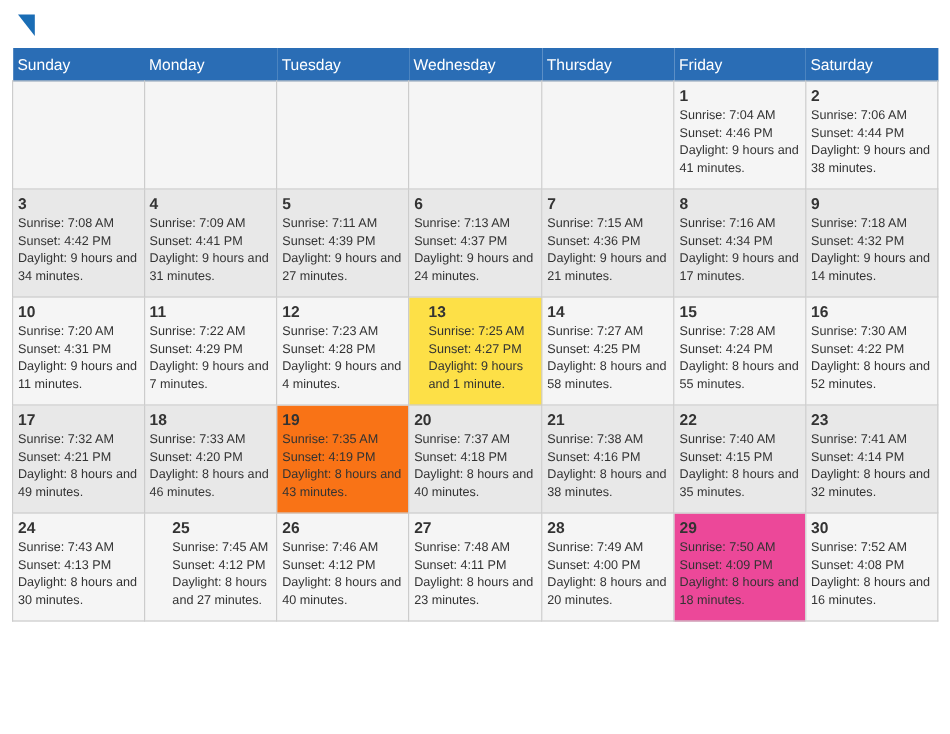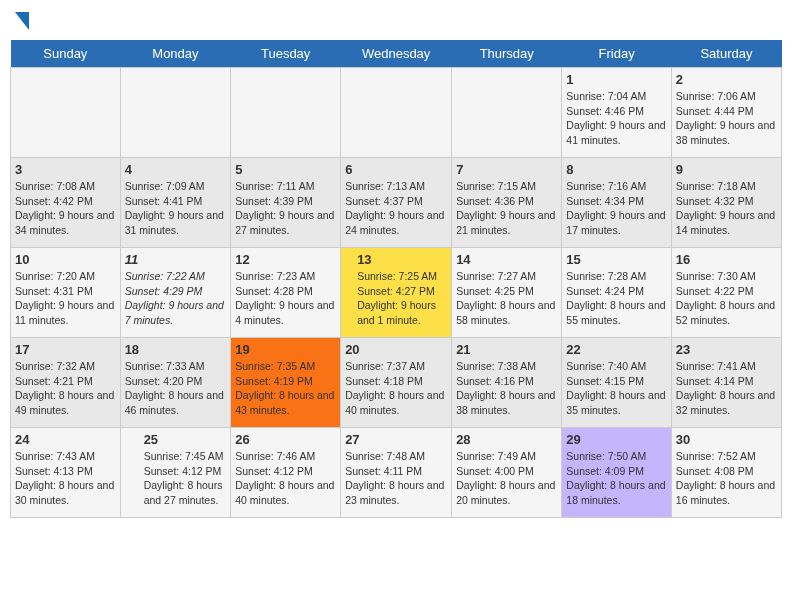--- a/index.html
+++ b/index.html
@@ -40,21 +40,21 @@
     }
     .calendar {
       width: 100%;
       border-collapse: collapse;
       font-size: 11px;
     }
     .calendar thead th {
       background: #2a6db5;
       color: #fff;
       padding: 6px 4px;
-      text-align: center;
+      text-align: left;
       font-size: 13px;
       font-weight: normal;
     }
     .calendar tbody td {
       border: 1px solid #ccc;
       vertical-align: top;
       padding: 4px;
       width: 113px;
       height: 90px;
       background: #fff;
@@ -162,21 +162,21 @@
         <td style="background: rgb(232, 232, 232);">
           <span class="day-num">9</span>
           <div class="day-info"><span>Sunrise: 7:18 AM</span><br><span>Sunset: 4:32 PM</span><br><span>Daylight: 9 hours and 14 minutes.</span></div>
         </td>
       </tr>
       <tr>
         <td style="background: rgb(245, 245, 245);">
           <span class="day-num">10</span>
           <div class="day-info"><span>Sunrise: 7:20 AM</span><br><span>Sunset: 4:31 PM</span><br><span>Daylight: 9 hours and 11 minutes.</span></div>
         </td>
-        <td style="background: rgb(245, 245, 245); font-style: italic;">
+        <td style="background: rgb(245, 245, 245);">
           <span class="day-num">11</span>
           <div class="day-info"><span>Sunrise: 7:22 AM</span><br><span>Sunset: 4:29 PM</span><br><span>Daylight: 9 hours and 7 minutes.</span></div>
         </td>
         <td style="background: rgb(245, 245, 245);">
           <span class="day-num">12</span>
           <div class="day-info"><span>Sunrise: 7:23 AM</span><br><span>Sunset: 4:28 PM</span><br><span>Daylight: 9 hours and 4 minutes.</span></div>
         </td>
         <td style="background: #fde047; padding-left: 16px;">
           <span class="day-num">13</span>
           <div class="day-info"><span>Sunrise: 7:25 AM</span><br><span>Sunset: 4:27 PM</span><br><span>Daylight: 9 hours and 1 minute.</span></div>
@@ -238,21 +238,21 @@
           <div class="day-info"><span>Sunrise: 7:46 AM</span><br><span>Sunset: 4:12 PM</span><br><span>Daylight: 8 hours and 40 minutes.</span></div>
         </td>
         <td style="background: rgb(245, 245, 245);">
           <span class="day-num">27</span>
           <div class="day-info"><span>Sunrise: 7:48 AM</span><br><span>Sunset: 4:11 PM</span><br><span>Daylight: 8 hours and 23 minutes.</span></div>
         </td>
         <td style="background: rgb(245, 245, 245);">
           <span class="day-num">28</span>
           <div class="day-info"><span>Sunrise: 7:49 AM</span><br><span>Sunset: 4:00 PM</span><br><span>Daylight: 8 hours and 20 minutes.</span></div>
         </td>
-        <td style="background: #c4b5fd;">
+        <td style="background: #ec4899;">
           <span class="day-num">29</span>
           <div class="day-info"><span>Sunrise: 7:50 AM</span><br><span>Sunset: 4:09 PM</span><br><span>Daylight: 8 hours and 18 minutes.</span></div>
         </td>
         <td style="background: rgb(245, 245, 245); margin-top: 32px;">
           <span class="day-num">30</span>
           <div class="day-info"><span>Sunrise: 7:52 AM</span><br><span>Sunset: 4:08 PM</span><br><span>Daylight: 8 hours and 16 minutes.</span></div>
         </td>
       </tr>
     </tbody>
 </table>

